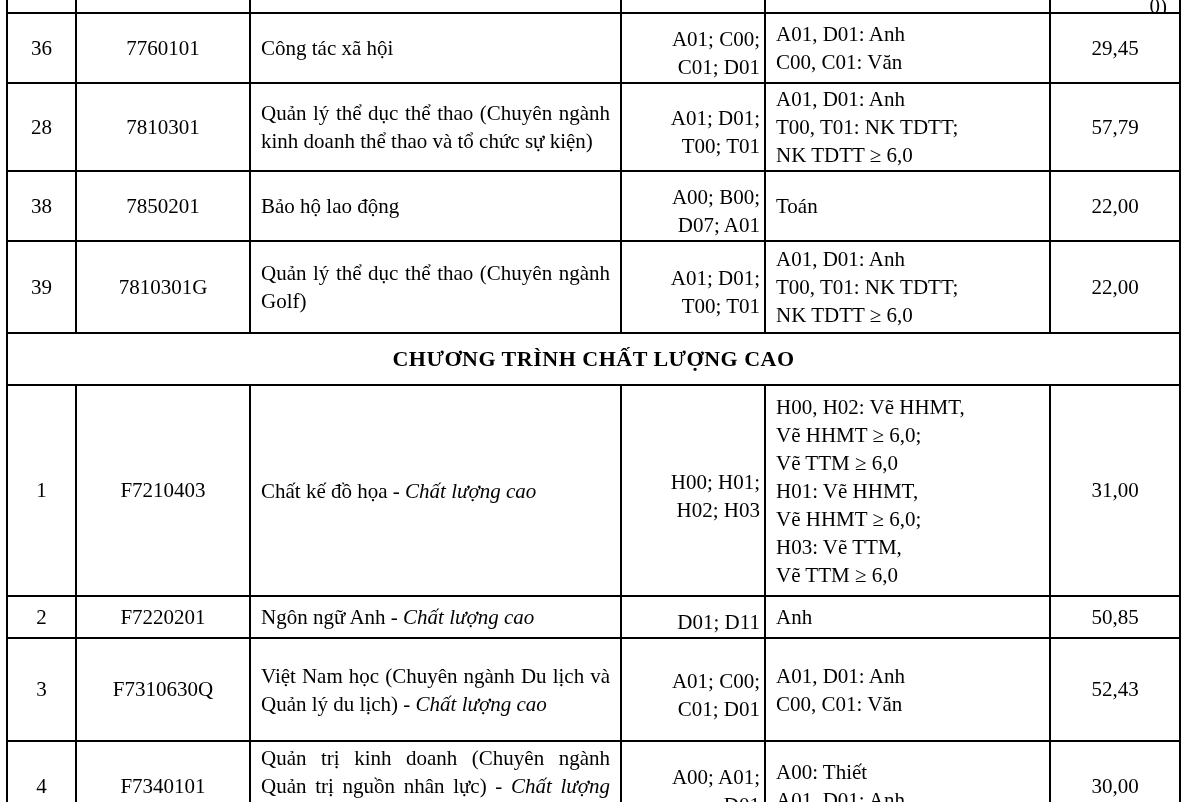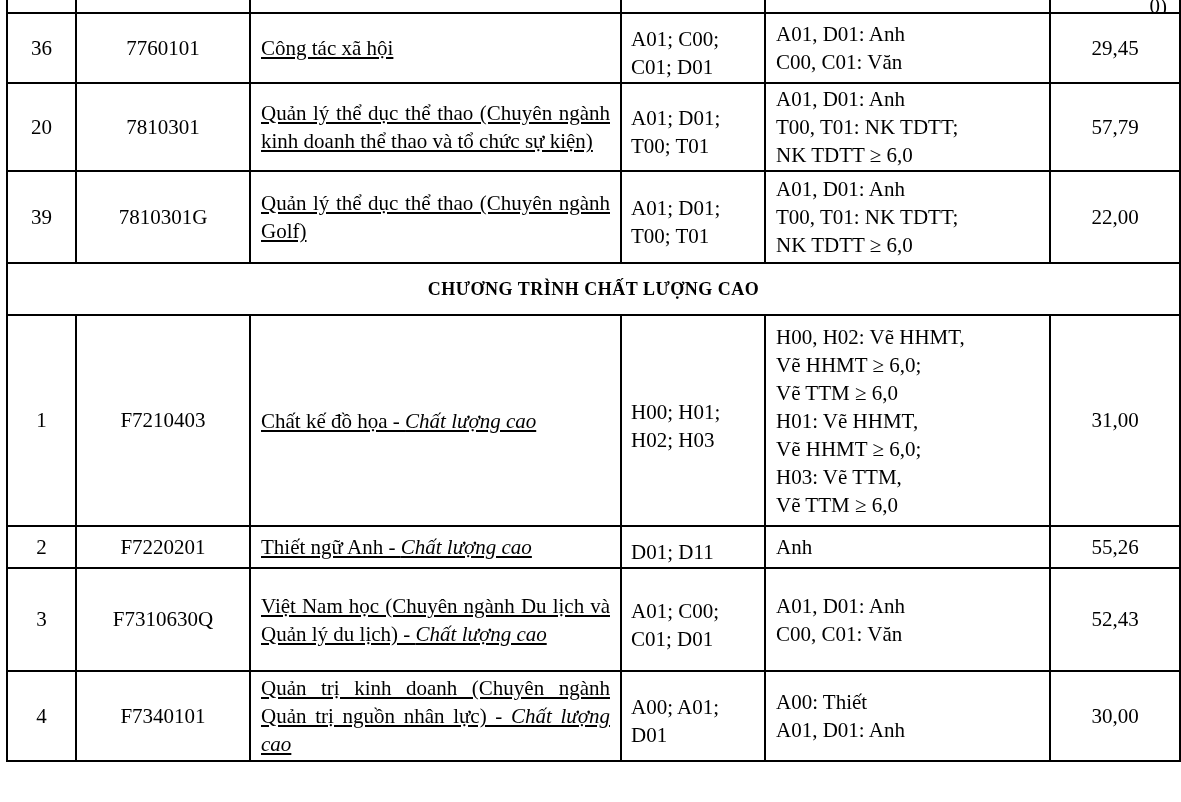--- a/index.html
+++ b/index.html
@@ -28,39 +28,38 @@
     box-sizing: border-box;
     overflow: hidden;
   }
   tr.partial-top td { border-top: none; }
 
   td.cell-stt, td.cell-code, td.cell-score { text-align: center; }
   td.cell-name {
     text-align: justify;
     padding: 2px 10px;
     line-height: 28px;
-    text-decoration: underline;
   }
   td.cell-combos {
     padding: 11px 4px 1px 9px;
     line-height: 28px;
-    text-align: left;
+    text-align: right;
   }
   td.cell-subjects {
     padding: 1px 4px 1px 10px;
     line-height: 28px;
     text-align: left;
     margin-top: 48px;
   }
   .name-italic { font-style: italic; }
 
   td.section-header-cell {
     text-align: center;
     font-weight: bold;
-    font-size: 18px;
+    font-size: 22px;
     letter-spacing: 0.5px;
   }
 
   td.rel { position: relative; }
   .fragment-bottom {
     position: absolute;
     right: 12px; bottom: -5px;
     line-height: 21px;
     white-space: nowrap;
   }
@@ -96,33 +95,46 @@
           <div class="combo-line">A01; C00;</div>
           <div class="combo-line">C01; D01</div>
         </td>
         <td class="cell-subjects">
           <div class="subject-line">A01, D01: Anh</div>
           <div class="subject-line">C00, C01: Văn</div>
         </td>
         <td class="cell-score"><span>29,45</span></td>
       </tr>
       <tr class="data-row" style="height: 85px;">
-        <td class="cell-stt"><span>20</span></td>
+        <td class="cell-stt"><span>28</span></td>
         <td class="cell-code"><span>7810301</span></td>
         <td class="cell-name"><span class="name-text">Quản lý thể dục thể thao (Chuyên ngành kinh doanh thể thao và tổ chức sự kiện)</span><span class="name-italic"></span></td>
         <td class="cell-combos">
           <div class="combo-line">A01; D01;</div>
           <div class="combo-line">T00; T01</div>
         </td>
         <td class="cell-subjects">
           <div class="subject-line">A01, D01: Anh</div>
           <div class="subject-line">T00, T01: NK TDTT;</div>
           <div class="subject-line">NK TDTT ≥ 6,0</div>
         </td>
         <td class="cell-score"><span>57,79</span></td>
+      </tr>
+      <tr class="data-row" style="height: 63px;">
+        <td class="cell-stt"><span>38</span></td>
+        <td class="cell-code"><span>7850201</span></td>
+        <td class="cell-name"><span class="name-text">Bảo hộ lao động</span><span class="name-italic"></span></td>
+        <td class="cell-combos">
+          <div class="combo-line">A00; B00;</div>
+          <div class="combo-line">D07; A01</div>
+        </td>
+        <td class="cell-subjects">
+          <div class="subject-line">Toán</div>
+        </td>
+        <td class="cell-score"><span>22,00</span></td>
       </tr>
       <tr class="data-row" style="height: 92px;">
         <td class="cell-stt"><span>39</span></td>
         <td class="cell-code"><span>7810301G</span></td>
         <td class="cell-name"><span class="name-text">Quản lý thể dục thể thao (Chuyên ngành Golf)</span><span class="name-italic"></span></td>
         <td class="cell-combos">
           <div class="combo-line">A01; D01;</div>
           <div class="combo-line">T00; T01</div>
         </td>
         <td class="cell-subjects">
@@ -150,28 +162,28 @@
           <div class="subject-line">H01: Vẽ HHMT,</div>
           <div class="subject-line">Vẽ HHMT ≥ 6,0;</div>
           <div class="subject-line">H03: Vẽ TTM,</div>
           <div class="subject-line">Vẽ TTM ≥ 6,0</div>
         </td>
         <td class="cell-score"><span>31,00</span></td>
       </tr>
       <tr class="data-row" style="height: 28px;">
         <td class="cell-stt"><span>2</span></td>
         <td class="cell-code"><span>F7220201</span></td>
-        <td class="cell-name"><span class="name-text">Thiết ngữ Anh - </span><span class="name-italic">Chất lượng cao</span></td>
+        <td class="cell-name"><span class="name-text">Ngôn ngữ Anh - </span><span class="name-italic">Chất lượng cao</span></td>
         <td class="cell-combos">
           <div class="combo-line">D01; D11</div>
         </td>
         <td class="cell-subjects">
           <div class="subject-line">Anh</div>
         </td>
-        <td class="cell-score"><span>55,26</span></td>
+        <td class="cell-score"><span>50,85</span></td>
       </tr>
       <tr class="data-row" style="height: 103px;">
         <td class="cell-stt"><span>3</span></td>
         <td class="cell-code"><span>F7310630Q</span></td>
         <td class="cell-name"><span class="name-text">Việt Nam học (Chuyên ngành Du lịch và Quản lý du lịch) - </span><span class="name-italic">Chất lượng cao</span></td>
         <td class="cell-combos">
           <div class="combo-line">A01; C00;</div>
           <div class="combo-line">C01; D01</div>
         </td>
         <td class="cell-subjects">

